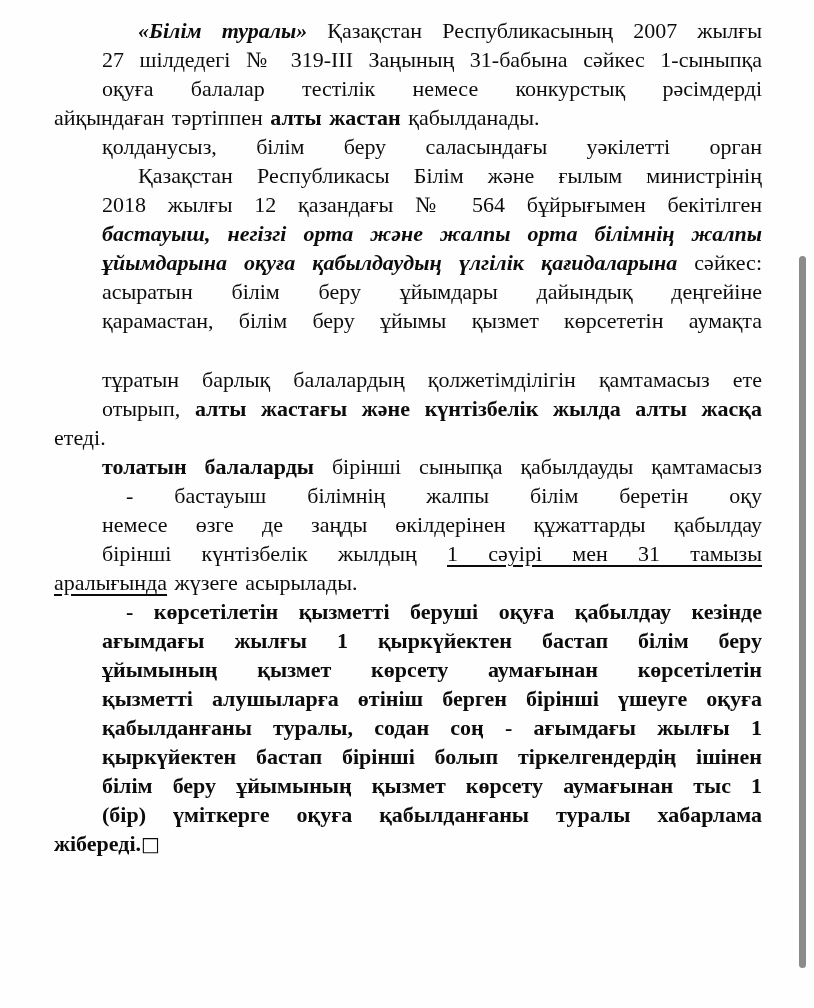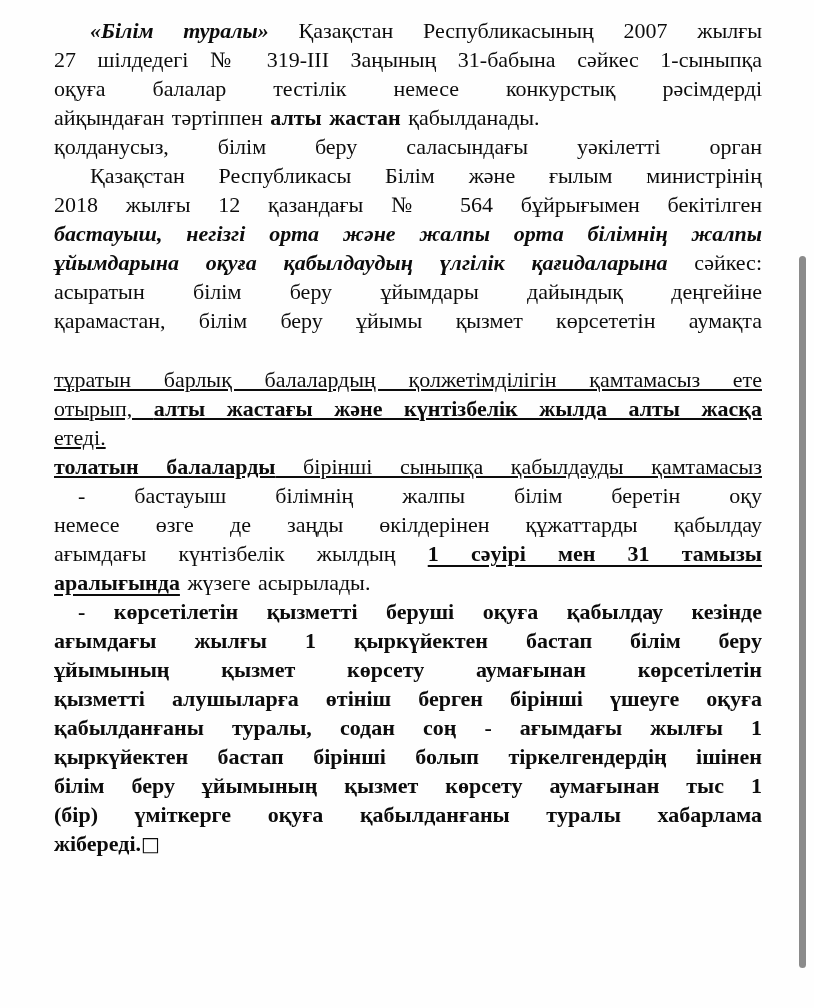--- a/index.html
+++ b/index.html
@@ -18,35 +18,35 @@
     position: absolute;
     left: 0; top: 0;
     width: 814px;
     height: 1008px;
     background: #fefefe;
     box-sizing: border-box;
     padding: 16px 52px 0 54px;
     color: #0c0c0c;
   }
   .para { margin: 0; }
-  .para.gap { margin-top: 30px; text-decoration: underline; }
+  .para.gap { margin-top: 30px; }
   .line {
     font-size: 22px;
     line-height: 29px;
     text-align: justify;
     text-align-last: left;
     word-spacing: 2px;
     color: #0c0c0c;
   }
-  .line.stretch { text-align-last: justify; }
+  .line.stretch { text-align-last: justify; margin-left: 48px; }
   .run.r  { font-weight: 400; font-style: normal; }
   .run.b  { font-weight: 700; font-style: normal; }
   .run.bi { font-weight: 700; font-style: italic; }
   .run.bu {
-    font-weight: 700;
+    font-weight: 400;
     text-decoration: underline;
     text-decoration-thickness: 2px;
     text-underline-offset: 4px;
   }
   .run.box {
     font-family: "DejaVu Sans", sans-serif;
     font-weight: 700;
     font-size: 20px;
   }
   .scrollbar-thumb {
@@ -82,21 +82,21 @@
     </div>
     <div class="para gap">
       <div class="line stretch"><span class="run r">тұратын барлық балалардың қолжетімділігін қамтамасыз ете</span></div>
       <div class="line stretch"><span class="run r">отырып, </span><span class="run b">алты жастағы және күнтізбелік жылда алты жасқа</span></div>
       <div class="line"><span class="run r">етеді.</span></div>
       <div class="line stretch"><span class="run b">толатын балаларды</span><span class="run r"> бірінші сыныпқа қабылдауды қамтамасыз</span></div>
     </div>
     <div class="para">
       <div class="line stretch" style="padding-left: 24px;"><span class="run r">- бастауыш білімнің жалпы білім беретін оқу</span></div>
       <div class="line stretch"><span class="run r">немесе өзге де заңды өкілдерінен құжаттарды қабылдау</span></div>
-      <div class="line stretch"><span class="run r">ағымдағы күнтізбелік жылдың </span><span class="run bu">1 сәуірі мен 31 тамызы</span></div>
+      <div class="line stretch"><span class="run r">бірінші күнтізбелік жылдың </span><span class="run bu">1 сәуірі мен 31 тамызы</span></div>
       <div class="line"><span class="run bu">аралығында</span><span class="run r"> жүзеге асырылады.</span></div>
     </div>
     <div class="para">
       <div class="line stretch" style="padding-left: 24px;"><span class="run b">- көрсетілетін қызметті беруші оқуға қабылдау кезінде</span></div>
       <div class="line stretch"><span class="run b">ағымдағы жылғы 1 қыркүйектен бастап білім беру</span></div>
       <div class="line stretch"><span class="run b">ұйымының қызмет көрсету аумағынан көрсетілетін</span></div>
       <div class="line stretch"><span class="run b">қызметті алушыларға өтініш берген бірінші үшеуге оқуға</span></div>
       <div class="line stretch"><span class="run b">қабылданғаны туралы, содан соң - ағымдағы жылғы 1</span></div>
       <div class="line stretch"><span class="run b">қыркүйектен бастап бірінші болып тіркелгендердің ішінен</span></div>
       <div class="line stretch"><span class="run b">білім беру ұйымының қызмет көрсету аумағынан тыс 1</span></div>

